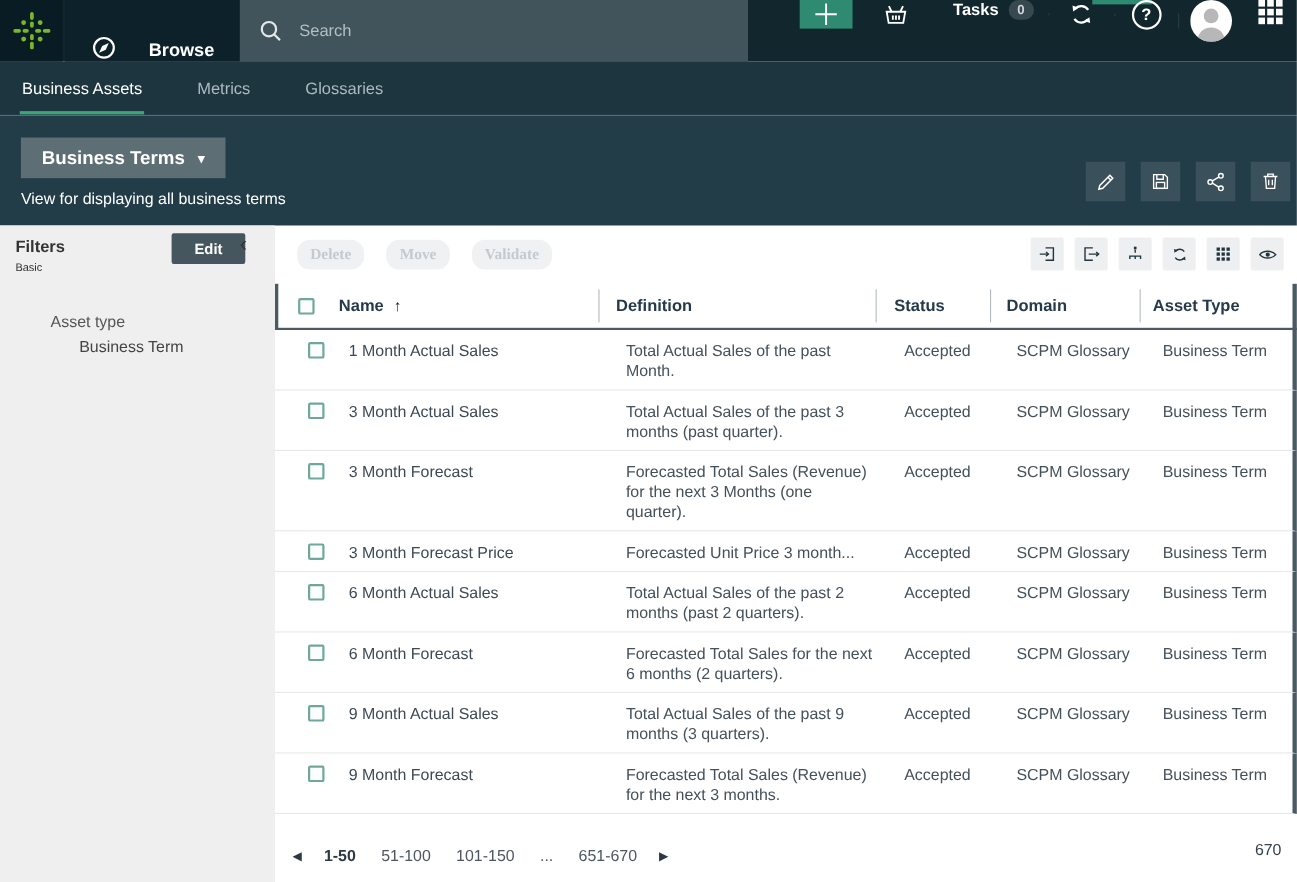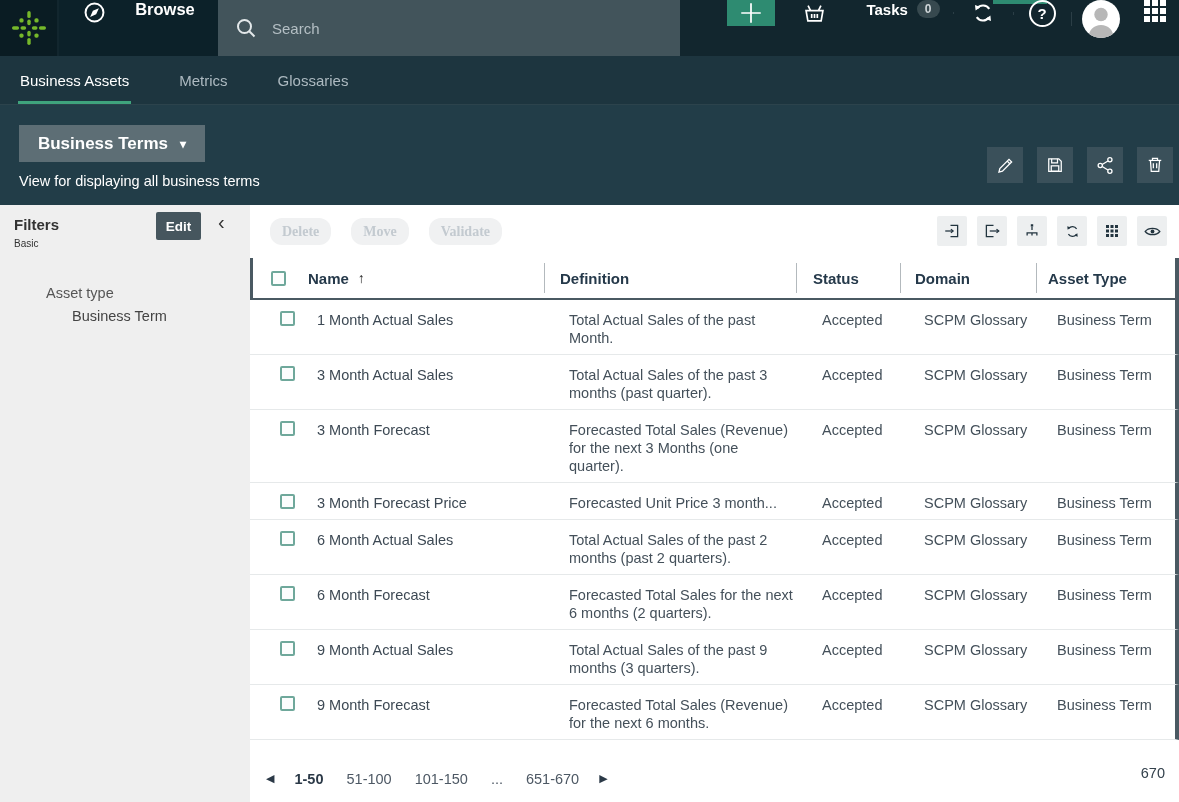--- a/index.html
+++ b/index.html
@@ -3,21 +3,21 @@
 <meta charset="utf-8">
 <style>
   * { margin:0; padding:0; box-sizing:border-box; }
   html,body { width:1179px; height:802px; overflow:hidden; }
   body { font-family:"Liberation Sans", sans-serif; background:#fff; }
   .screen { width:1179px; height:802px; display:flex; flex-direction:column; overflow:hidden; }
 
   
   .topbar { height:56px; background:var(--topbar_bg); display:flex; align-items:stretch; flex:0 0 auto; }
   .logo-cell { width:57px; background:var(--topbar_cell_dark); display:flex; align-items:center; justify-content:center; margin-right:2px; cursor:pointer; }
-  .browse-cell { width:159px; background:var(--topbar_cell_mid); display:flex; align-items:flex-start; justify-content:center; gap:28px; color:#fff; font-size:16.5px; font-weight:bold; cursor:pointer; }
+  .browse-cell { width:159px; background:var(--topbar_cell_mid); display:flex; align-items:flex-end; justify-content:center; gap:28px; color:#fff; font-size:16.5px; font-weight:bold; cursor:pointer; }
   .search-cell { width:462px; background:var(--search_bg); display:flex; align-items:center; padding-left:16px; gap:14px; }
   .search-cell input { background:transparent; border:none; outline:none; color:#dfe5e8; font-size:15px; font-family:"Liberation Sans",sans-serif; width:340px; }
   .search-cell input::placeholder { color:#b4bfc4; }
   .top-spacer { flex:1; }
   .top-actions { display:flex; align-items:flex-start; position:relative; }
   .topbar-indicator { position:absolute; top:0; left:266px; width:54px; height:4px; background:var(--accent_green); }
   .tcell { display:flex; align-items:center; justify-content:center; background:transparent; border:none; cursor:pointer; color:#fff; position:relative; }
   .tcell.sep-left::before { content:''; position:absolute; left:0; top:12px; bottom:12px; width:1px; background:#2b3e46; }
   .plus-btn { width:48px; background:var(--accent_green); color:#fff; font-size:30px; font-weight:300; line-height:1; }
   .basket-btn { width:78px; }
@@ -43,21 +43,21 @@
   .view-selector .caret { font-size:12px; }
   .view-subtitle { color:#fff; font-size:14.5px; margin-top:11px; }
   .view-actions { position:absolute; right:6px; top:42px; display:flex; gap:14px; }
   .hbtn { width:36px; height:36px; background:var(--icon_button_bg); border:none; display:flex; align-items:center; justify-content:center; cursor:pointer; }
 
   
   .body { flex:1; display:flex; min-height:0; }
   .filters { width:250px; background:var(--sidebar_bg); flex:0 0 auto; position:relative; padding-top:11px; }
   .filters-title { font-size:15px; font-weight:bold; color:#333; padding-left:14px; }
   .filters-mode { font-size:10px; color:#333; padding-left:14px; margin-top:5px; }
-  .edit-filters { position:absolute; left:156px; top:7px; width:45px; height:28px; background:var(--edit_button_bg); color:#fff; border:none; font-family:"Liberation Sans",sans-serif; font-size:13.5px; font-weight:bold; cursor:pointer; border-radius:2px; }
+  .edit-filters { position:absolute; left:156px; top:7px; width:67px; height:28px; background:var(--edit_button_bg); color:#fff; border:none; font-family:"Liberation Sans",sans-serif; font-size:13.5px; font-weight:bold; cursor:pointer; border-radius:2px; }
   .collapse-chev { position:absolute; left:218px; top:6px; background:none; border:none; font-size:20px; color:#333; cursor:pointer; }
   .filter-group { margin-top:36px; }
   .filter-group-label { padding-left:46px; font-size:14.5px; color:#555; }
   .filter-value { padding-left:72px; margin-top:7px; font-size:14.5px; color:#444; cursor:pointer; }
 
   .content { flex:1; background:#fff; display:flex; flex-direction:column; min-width:0; }
   .toolbar { height:53px; display:flex; align-items:center; padding-left:20px; gap:20px; position:relative; flex:0 0 auto; }
   .tb-btn { height:27px; padding:0 12px; background:var(--disabled_bg); color:var(--disabled_text); border:none; border-radius:12px; font-family:Liberation Serif, serif; font-size:14px; font-weight:bold; }
   .toolbar-icons { position:absolute; right:12px; top:11px; display:flex; gap:10px; }
   .ti-btn { width:30px; height:30px; background:var(--toolbar_icon_bg); border:none; border-radius:2px; display:flex; align-items:center; justify-content:center; cursor:pointer; }
@@ -449,21 +449,21 @@
     <div class="cell cell-status">Accepted</div>
     <div class="cell cell-domain">SCPM Glossary</div>
     <div class="cell cell-atype">Business Term</div>
   </div>
 
   <div class="row grid">
     <div class="cell cell-cb">
                 <span class="cb"></span>
               </div>
     <div class="cell cell-name">9 Month Forecast</div>
-    <div class="cell cell-def">Forecasted Total Sales (Revenue) for the next 6 months.</div>
+    <div class="cell cell-def">Forecasted Total Sales (Revenue) for the next 3 months.</div>
     <div class="cell cell-status">Accepted</div>
     <div class="cell cell-domain">SCPM Glossary</div>
     <div class="cell cell-atype">Business Term</div>
   </div>
 </div>
       </div>
 
       <div class="pager">
         <button class="page-arrow"><span>◀</span></button>
         <div class="pages" id="pages-container">

